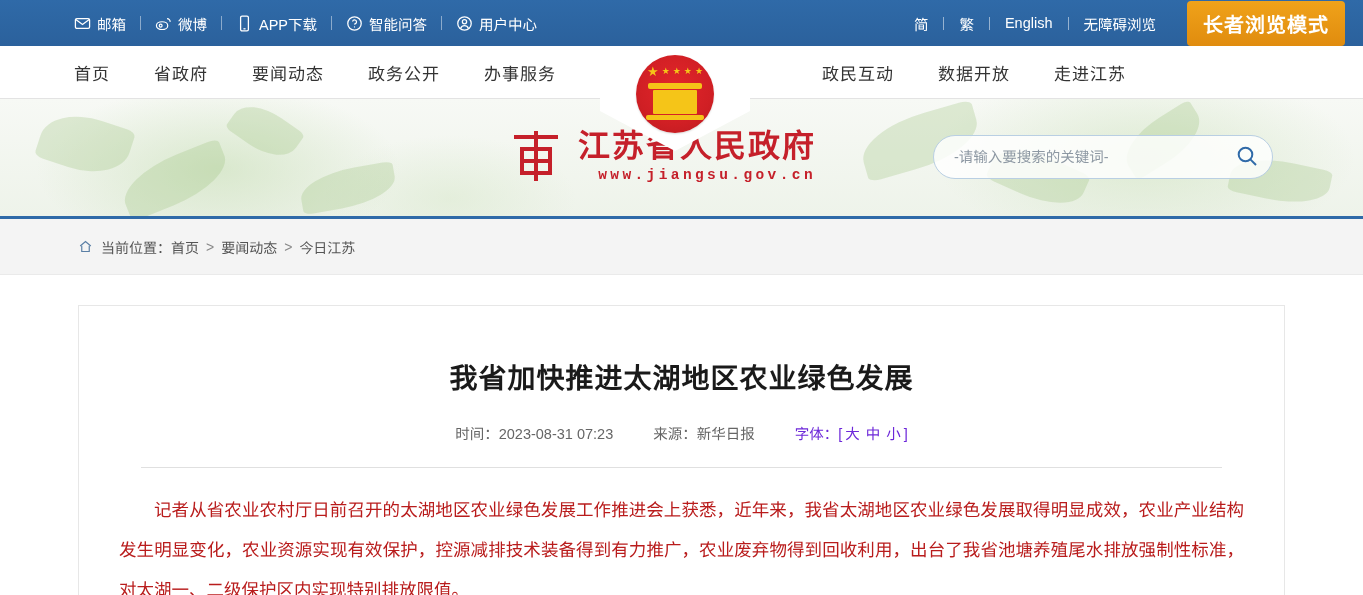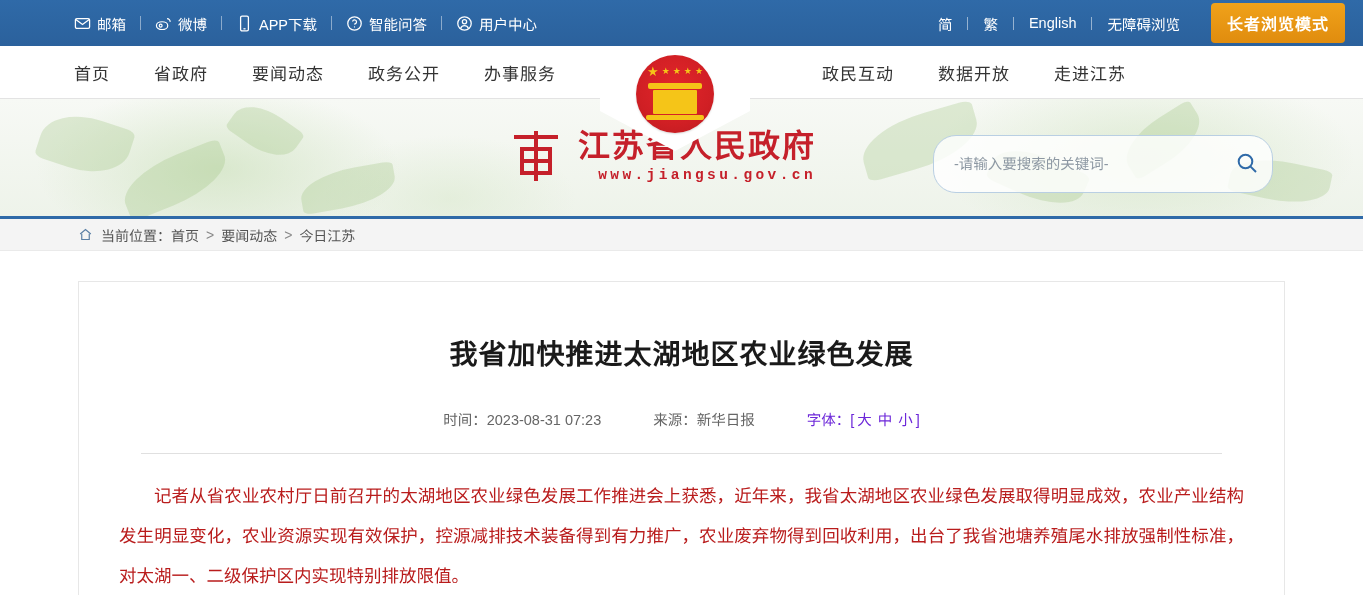--- a/index.html
+++ b/index.html
@@ -39,21 +39,21 @@
     padding-right: 0;
   }
   .tb-r-item {
     font-size: 14.5px; color: #ffffff; padding: 0 15px; white-space: nowrap;
   }
   .tb-r-sep { width: 1px; height: 13px; background: rgba(255,255,255,0.5); }
   .elder-btn {
     margin-left: 16px;
     background: linear-gradient(180deg,#f0a21a 0%, #e08c0e 100%);
     color: #ffffff;
-    font-size: 16px;
+    font-size: 20px;
     font-weight: bold;
     border-radius: 4px;
     padding: 8px 16px;
     white-space: nowrap;
     letter-spacing: 1px;
   }
 
   
   .nav {
     height: 53px;
@@ -159,21 +159,21 @@
     font-family: "Liberation Serif", "DejaVu Serif", serif;
   }
   .logo-url {
     font-size: 14.5px; color: #c5202a; letter-spacing: 3.4px;
     font-weight: bold;
     font-family: Liberation Mono, monospace;
     text-align: right;
   }
   .search-box {
     position: absolute; right: 90px; top: 36px;
-    width: 340px; height: 58px;
+    width: 340px; height: 44px;
     background: rgba(255,255,255,0.82);
     border: 1px solid #b9cfe3;
     border-radius: 23px;
     display: flex; align-items: center;
     padding: 0 8px 0 18px;
   }
   .search-input {
     border: none; outline: none; background: transparent;
     font-size: 14.5px; color: #6f7b86;
     flex: 1; height: 100%;
@@ -181,21 +181,21 @@
   }
   .search-input::placeholder { color: #8d98a3; }
   .search-btn {
     width: 34px; height: 34px; border-radius: 50%;
     display:flex; align-items:center; justify-content:center;
     background: transparent; border: none; cursor: pointer;
   }
 
   
   .crumb-bar {
-    height: 32px;
+    height: 56px;
     background: #f4f4f4;
     display: flex; align-items: center;
     padding-left: 78px;
     font-size: 14px; color: #555555;
     border-bottom: 1px solid #eaeaea;
   }
   .crumb-home { margin-right: 8px; display:inline-flex; }
   .crumb-sep { margin: 0 7px; color: #888; }
   .crumb-link { color: #555; }
 
@@ -215,22 +215,22 @@
     text-align: center;
     font-size: 28px;
     color: #1a1a1a;
     font-weight: bold;
     letter-spacing: 1px;
     margin: 14px 0 0 0;
     font-family: "Liberation Sans", sans-serif;
   }
   .art-meta {
     display: flex; justify-content: center; align-items: center;
-    gap: 52px;
-    margin-top: 36px;
+    gap: 40px;
+    margin-top: 26px;
     font-size: 14.5px;
     color: #666666;
   }
   .fontsize-group { color: #6d28d9; }
   .fontsize-group .fs { margin: 0 3px; }
   .art-hr {
     margin: 24px 22px 0 22px;
     border: none;
     border-top: 1px solid #e0e0e0;
   }

